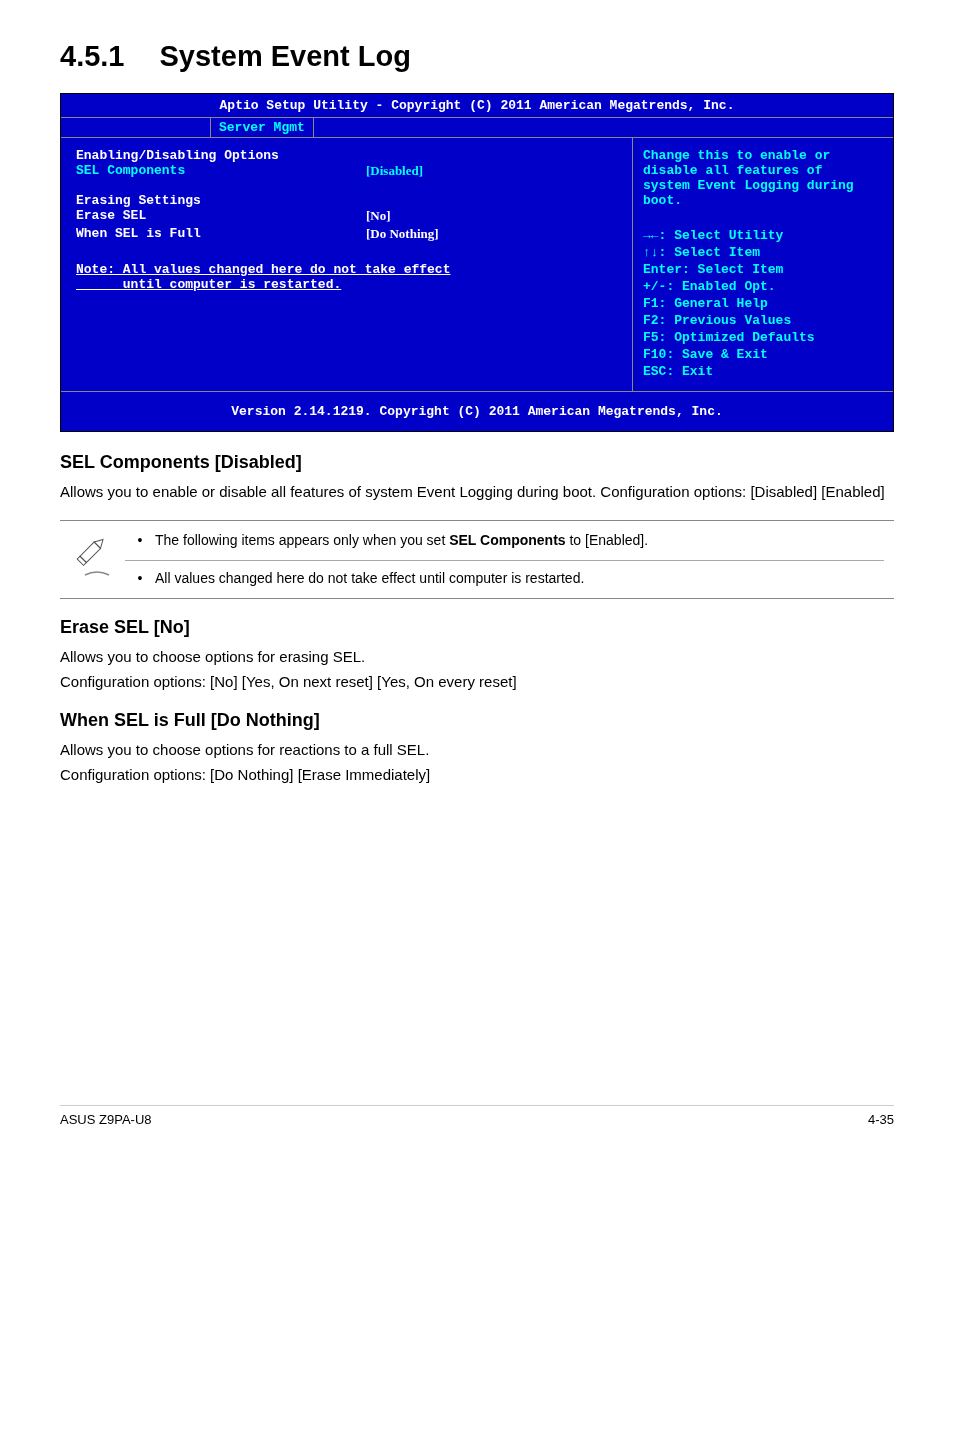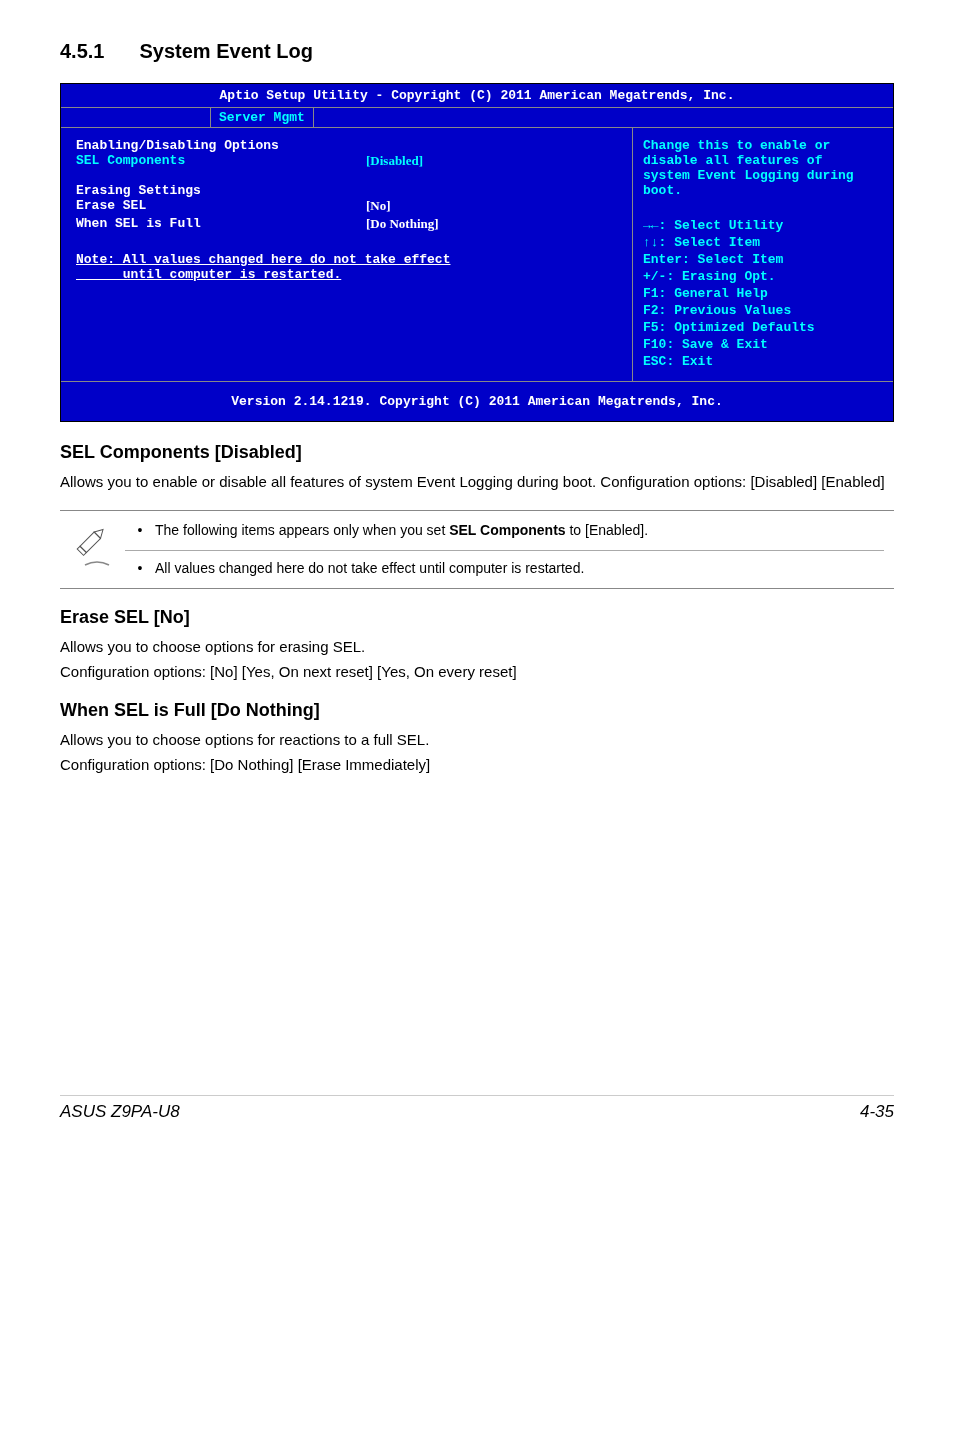--- a/index.html
+++ b/index.html
@@ -8,21 +8,21 @@
       box-sizing: border-box;
     }
     body {
       font-family: Arial, Helvetica, sans-serif;
       background: #fff;
       width: 954px;
       padding: 40px 60px;
       color: #000;
     }
     .section-title {
-      font-size: 20px;
+      font-size: 29px;
       font-weight: bold;
       margin-bottom: 20px;
     }
     .section-number {
       display: inline-block;
       margin-right: 35px;
     }
     .bios-box {
       border: 1px solid #000;
       background: #0000c8;
@@ -133,25 +133,24 @@
     .note-bullet:last-child {
       margin-bottom: 0;
     }
     .bullet-dot {
       width: 30px;
       text-align: center;
     }
     .footer-row {
       display: flex;
       justify-content: space-between;
-      font-size: 17px;
+      font-size: 13px;
       margin-top: 320px;
       border-top: 1px solid #ccc;
       padding-top: 6px;
-      font-style: italic;
     }
     .hr-note {
       border: none;
       border-top: 1px solid #aaa;
       margin: 8px 0;
     }
   </style>
 </head>
 <body>
 
@@ -189,21 +188,21 @@
     </div>
     <div class="bios-right">
       <div>Change this to enable or</div>
       <div>disable all features of</div>
       <div>system Event Logging during</div>
       <div>boot.</div>
       <div class="bios-help-list">
         <div class="bios-help-line">→←: Select Utility</div>
         <div class="bios-help-line">↑↓:  Select Item</div>
         <div class="bios-help-line">Enter: Select Item</div>
-        <div class="bios-help-line">+/-: Erasing Opt.</div>
+        <div class="bios-help-line">+/-: Enabled Opt.</div>
         <div class="bios-help-line">F1: General Help</div>
         <div class="bios-help-line">F2: Previous Values</div>
         <div class="bios-help-line">F5: Optimized Defaults</div>
         <div class="bios-help-line">F10: Save &amp; Exit</div>
         <div class="bios-help-line">ESC: Exit</div>
       </div>
     </div>
   </div>
   <div class="bios-footer">Version 2.14.1219. Copyright (C) 2011 American Megatrends, Inc.</div>
 </div>

